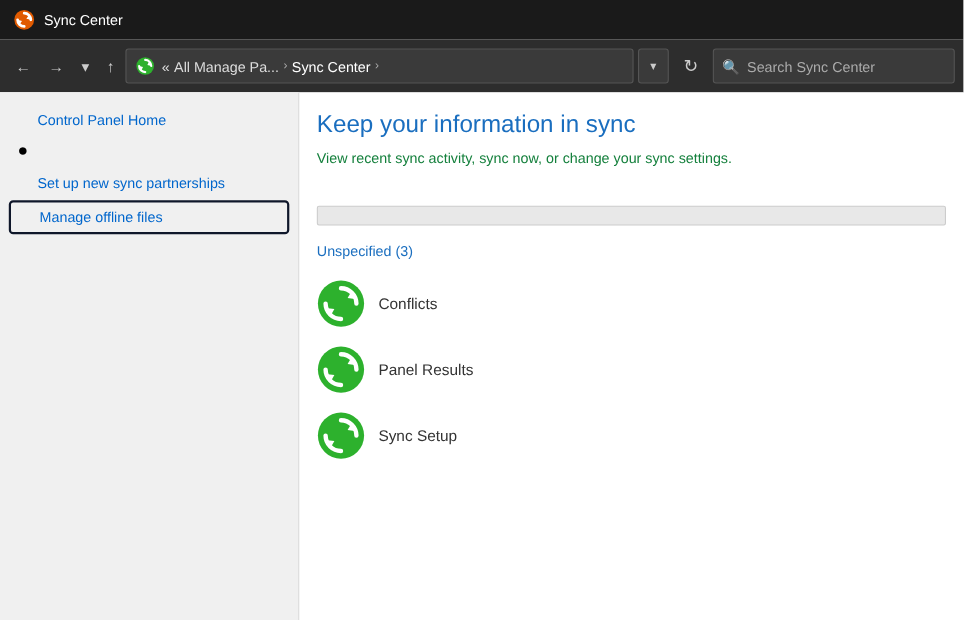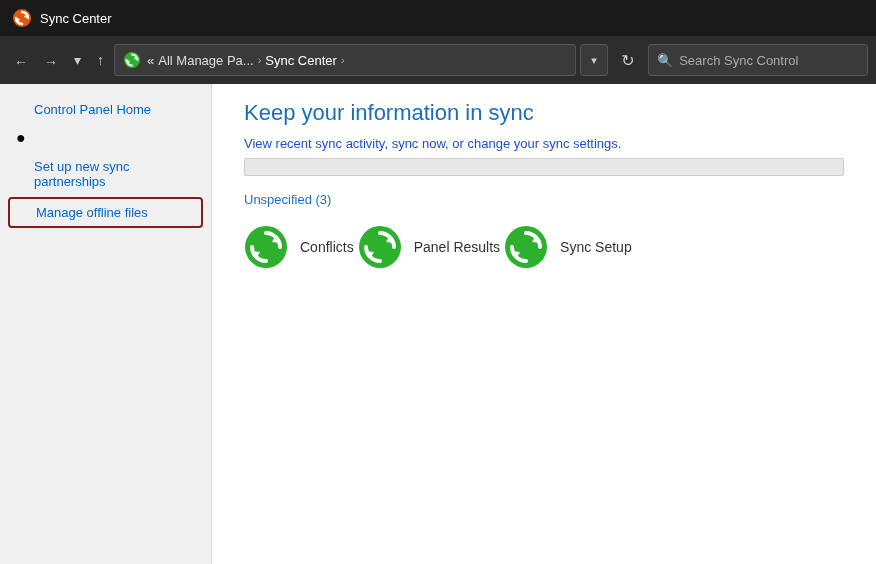--- a/index.html
+++ b/index.html
@@ -123,21 +123,21 @@
 
     
     .main-container {
       display: flex;
       height: calc(564px - 84px);
       background: #fff;
     }
 
     
     .sidebar {
-      width: 212px;
+      width: 272px;
       background: #f0f0f0;
       padding: 12px 0;
       border-right: 1px solid #ddd;
       flex-shrink: 0;
     }
     .sidebar-item {
       padding: 6px 16px;
       font-size: 13px;
       color: #0066cc;
       cursor: pointer;
@@ -149,61 +149,61 @@
       color: #000;
       font-weight: bold;
     }
     .sidebar-item.active .bullet {
       color: #000;
       font-size: 16px;
     }
     .bullet { width: 12px; flex-shrink: 0; }
 
     .manage-offline-files {
-      border: 2px solid #7f1d1d;
+      border: 2px solid #0f172a;
       border-radius: 4px;
       margin: 2px 8px;
       padding: 6px 8px;
     }
 
     
     .content {
       flex: 1;
-      padding: 16px 32px;
+      padding: 16px 16px;
       overflow-y: auto;
     }
     .content-title {
       font-size: 22px;
       color: #1a6ebf;
       font-weight: normal;
       margin-bottom: 10px;
     }
     .content-desc {
       font-size: 13px;
-      color: #1d4ed8;
-      margin-bottom: 7px;
+      color: #15803d;
+      margin-bottom: 36px;
     }
 
     .progress-bar-container {
       background: #e8e8e8;
       height: 18px;
       border-radius: 2px;
       margin-bottom: 16px;
       border: 1px solid #ccc;
     }
 
     .section-title {
       color: #1a6ebf;
       font-size: 13px;
       margin-bottom: 12px;
     }
 
     .sync-items {
       display: flex;
-      flex-direction: row;
+      flex-direction: column;
       gap: 4px;
     }
     .sync-item {
       display: flex;
       align-items: center;
       gap: 12px;
       padding: 6px 0;
       cursor: pointer;
     }
     .sync-icon-wrap {
@@ -258,21 +258,21 @@
       <span class="breadcrumb-active">Sync Center</span>
       <span class="breadcrumb-arrow">›</span>
     </div>
   </div>
 
   <button class="dropdown-btn">▾</button>
   <button class="refresh-btn">↻</button>
 
   <div class="search-box">
     <span class="search-icon-inner">🔍</span>
-    <span style="color:#aaa; font-size:13px;">Search Sync Control</span>
+    <span style="color:#aaa; font-size:13px;">Search Sync Center</span>
   </div>
 </div>
 
 <div class="main-container">
 
   <div class="sidebar">
     <div class="sidebar-item">
       <span class="bullet"></span>
       <span>Control Panel Home</span>
     </div>

